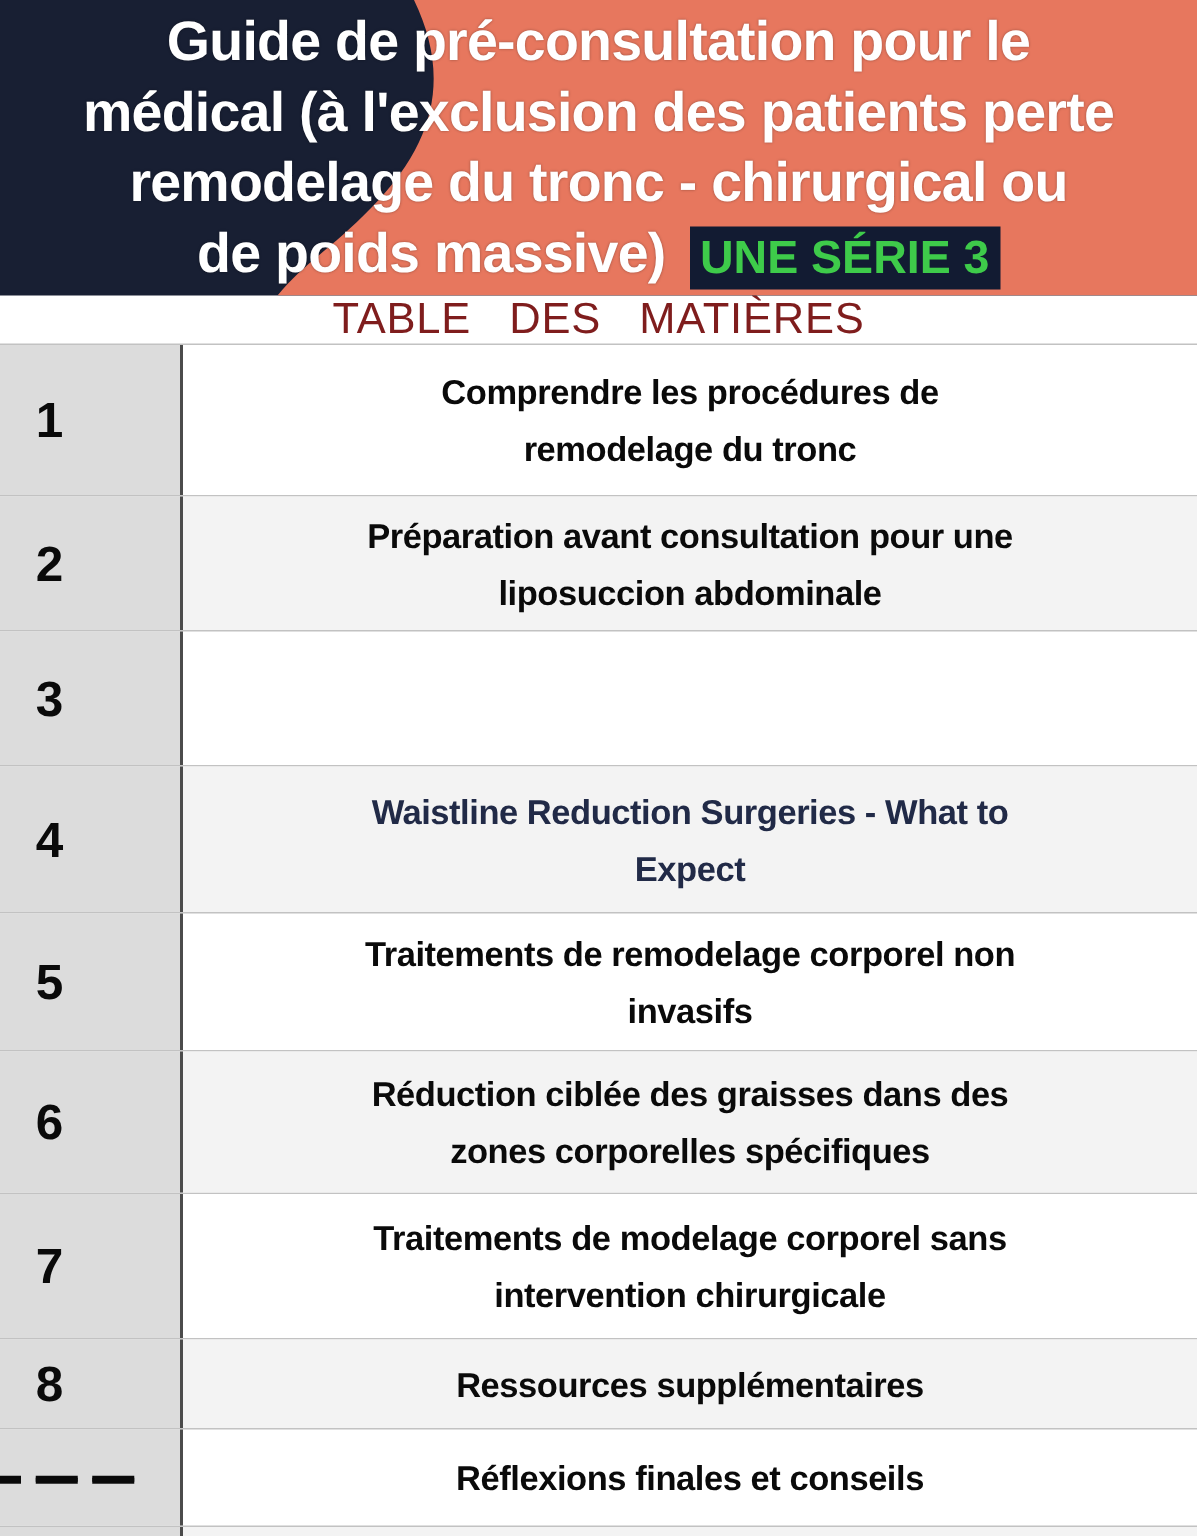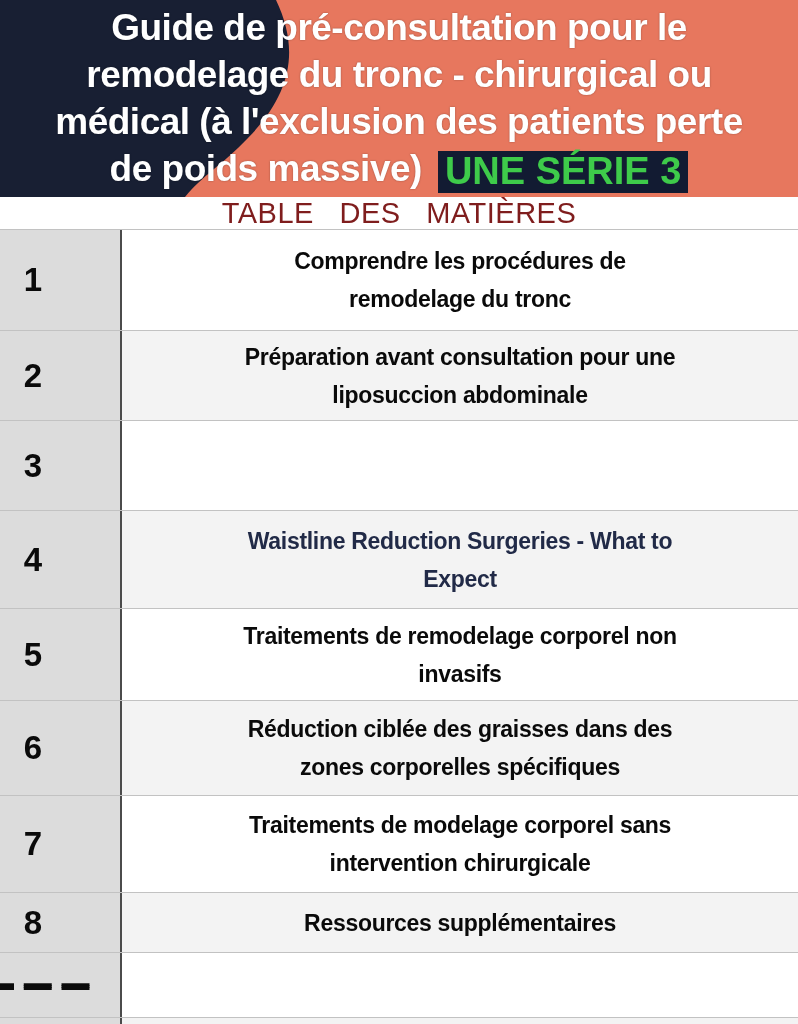--- a/index.html
+++ b/index.html
@@ -37,21 +37,21 @@
     justify-content:center;
     align-items:flex-end;
     gap:16px;
     white-space:nowrap;
   }
   .series-badge{
     display:inline-block;
     background:var(--badge-bg,#121b32);
     color:var(--badge-green,#3ecb4a);
     font-weight:700;
-    font-size:38px;
+    font-size:31px;
     line-height:35px;
     padding:3px 7px 4px 7px;
     letter-spacing:0px;
     transform:translateY(1px);
     text-shadow:none;
   }
   
   .toc-heading{
     height:32px;
     display:flex;align-items:center;justify-content:center;
@@ -120,22 +120,22 @@
 <body>
 
 <div class="page">
 
   <div class="header">
     <svg class="blob" width="798" height="197" viewBox="0 0 798 197">
       <path d="M 276,0 C 299,48 293,92 248,138 C 221,166 203,175 185,197 L 798,197 L 798,0 Z" fill="var(--coral,#e7775e)"></path>
     </svg>
     <div class="title-block">
       <div class="title-line">Guide de pré-consultation pour le</div>
+      <div class="title-line">médical (à l'exclusion des patients perte</div>
       <div class="title-line">remodelage du tronc - chirurgical ou</div>
-      <div class="title-line">médical (à l'exclusion des patients perte</div>
       <div class="title-line-row">
         <span class="title-line">de poids massive)</span>
         <span class="series-badge">UNE SÉRIE 3</span>
       </div>
     </div>
   </div>
 
   <div class="toc-heading">TABLE DES MATIÈRES</div>
 
   <div class="toc-table">
@@ -198,20 +198,21 @@
       <div class="num-cell">
           <span class="num-text">8</span>
         </div>
       <div class="title-cell">Ressources supplémentaires</div>
     </div>
 
     <div class="toc-row r8">
       <div class="num-cell dash-cell">
           <span class="num-text">— — —</span>
         </div>
+      <div class="title-cell">Réflexions finales et conseils</div>
     </div>
 
     <div class="toc-row r-partial alt">
       <div class="num-cell"></div>
       <div class="title-cell"></div>
     </div>
 
   </div>
 </div>
 

